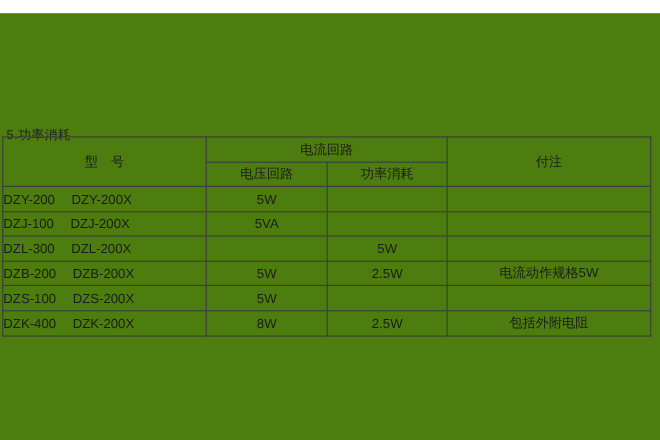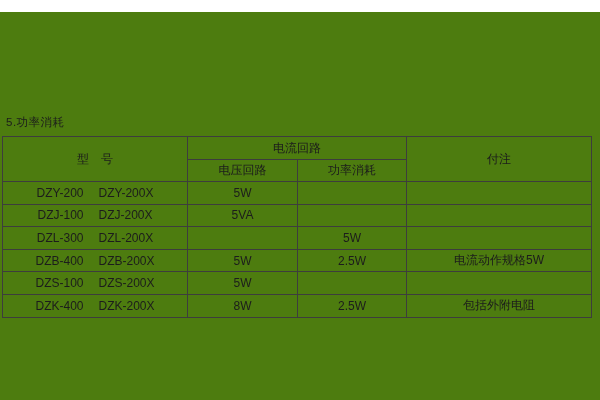--- a/index.html
+++ b/index.html
@@ -20,21 +20,21 @@
     position: absolute;
     left: 6px;
     top: 103px;
     font-size: 11.5px;
     color: #1c1c1c;
     letter-spacing: 0.5px;
   }
   table.spec {
     position: absolute;
     left: 2px;
-    top: 124px;
+    top: 112px;
     width: 589px;
     border-collapse: collapse;
     table-layout: fixed;
     font-size: 12px;
     color: #1c1c1c;
   }
   table.spec td, table.spec th {
     border: 1px solid #3d3d3d;
     text-align: center;
     vertical-align: middle;
@@ -45,21 +45,20 @@
   }
   col.c-model  { width: 185px; }
   col.c-volt   { width: 110px; }
   col.c-curr   { width: 109px; }
   col.c-note   { width: 185px; }
   tr.hdr1 td { height: 22px; }
   tr.hdr2 td { height: 21px; }
   tr.data td { height: 21.6px; }
   .model-pair {
     display: flex;
-    justify-content: center;
     gap: 15px;
   }
 </style>
 </head>
 <body>
 
 <div class="page">
 
   <div class="section-title">5.功率消耗</div>
 
@@ -113,21 +112,21 @@
           </div>
         </td>
         <td></td>
         <td>5W</td>
         <td></td>
       </tr>
 
       <tr class="data">
         <td>
           <div class="model-pair">
-            <span>DZB-400</span>
+            <span>DZB-200</span>
             <span>DZB-200X</span>
           </div>
         </td>
         <td>5W</td>
         <td>2.5W</td>
         <td>电流动作规格5W</td>
       </tr>
 
       <tr class="data">
         <td>

